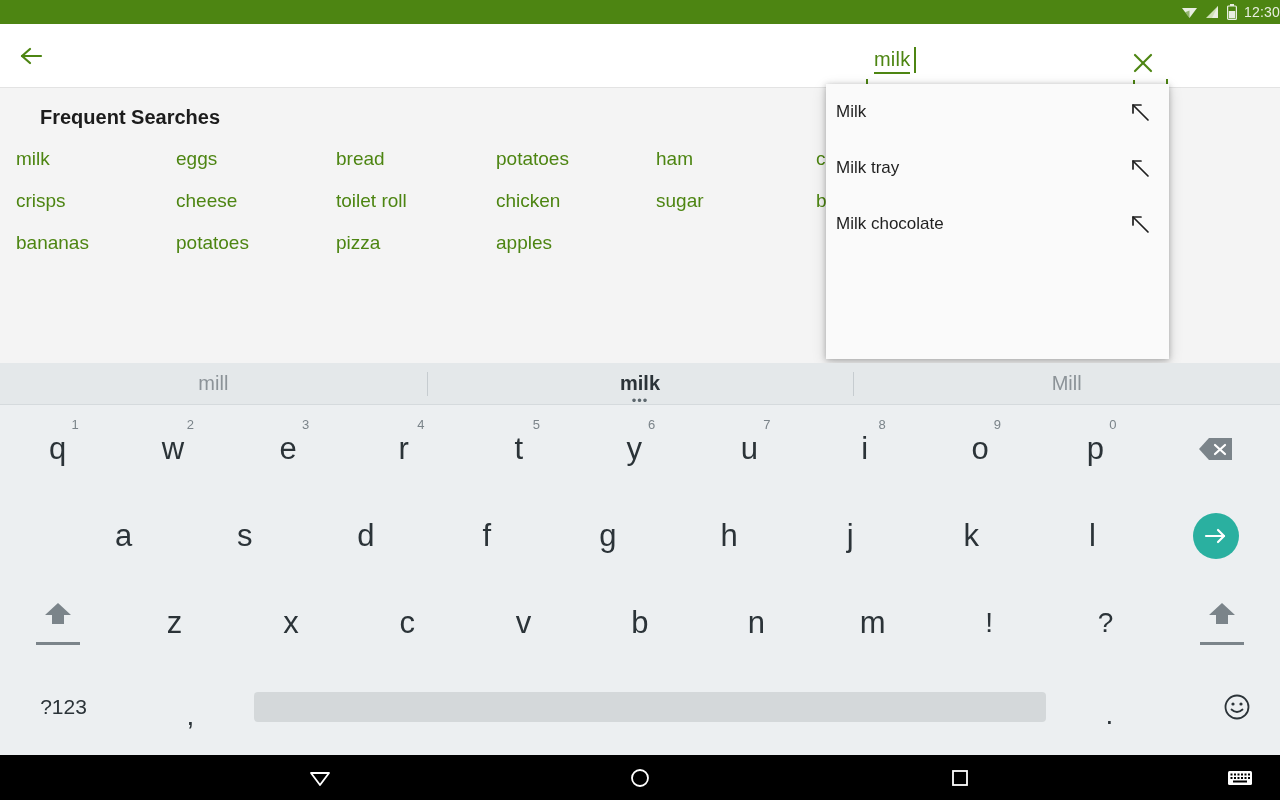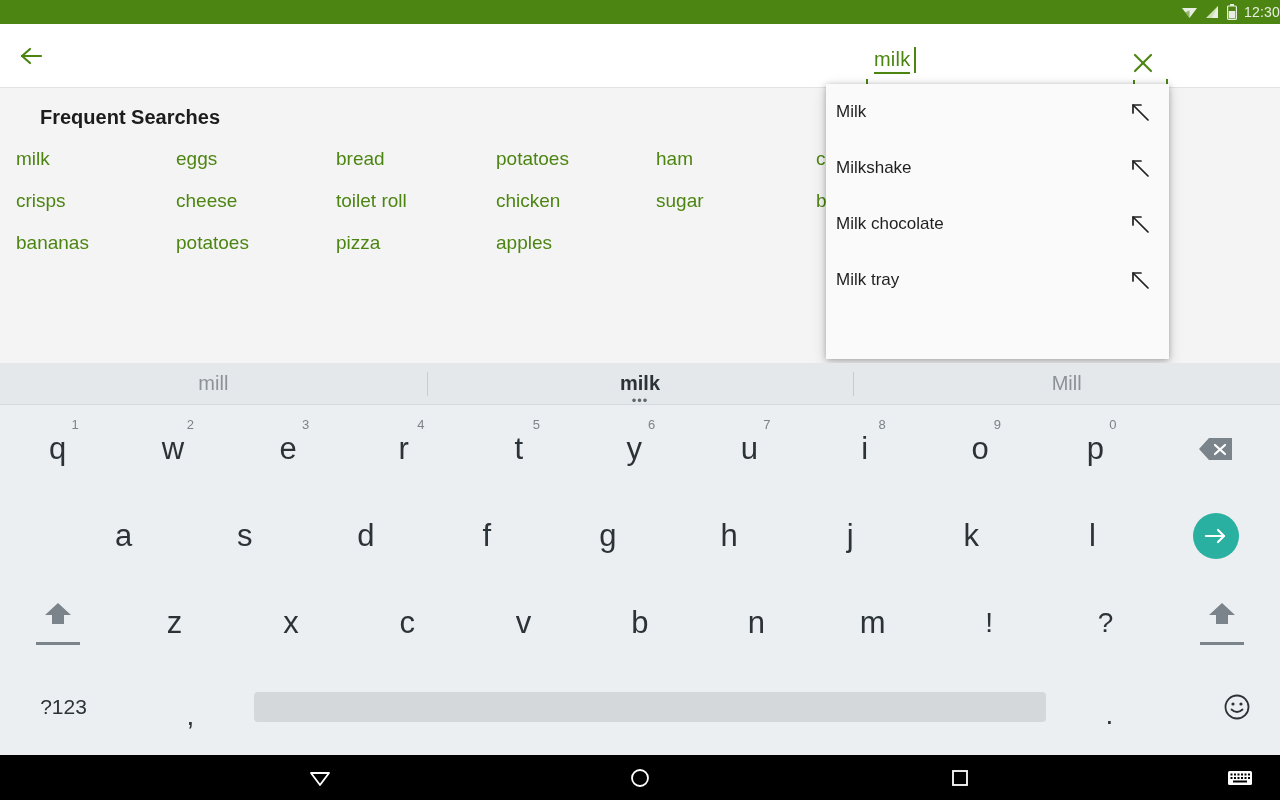--- a/index.html
+++ b/index.html
@@ -296,35 +296,28 @@
 
   <div class="suggest">
     <div class="suggest-row">
       <span class="suggest-label">Milk</span>
       <svg class="suggest-arrow" viewBox="0 0 22 22">
         <line x1="19" y1="19" x2="4" y2="4" stroke="#1f1f1f" stroke-width="1.7" stroke-linecap="round"></line>
         <path d="M4 12 L4 4 L12 4" fill="none" stroke="#1f1f1f" stroke-width="1.7" stroke-linecap="round" stroke-linejoin="round"></path>
       </svg>
     </div>
     <div class="suggest-row">
-      <span class="suggest-label">Milkshake</span>
+      <span class="suggest-label">Milk tray</span>
       <svg class="suggest-arrow" viewBox="0 0 22 22">
         <line x1="19" y1="19" x2="4" y2="4" stroke="#1f1f1f" stroke-width="1.7" stroke-linecap="round"></line>
         <path d="M4 12 L4 4 L12 4" fill="none" stroke="#1f1f1f" stroke-width="1.7" stroke-linecap="round" stroke-linejoin="round"></path>
       </svg>
     </div>
     <div class="suggest-row">
       <span class="suggest-label">Milk chocolate</span>
-      <svg class="suggest-arrow" viewBox="0 0 22 22">
-        <line x1="19" y1="19" x2="4" y2="4" stroke="#1f1f1f" stroke-width="1.7" stroke-linecap="round"></line>
-        <path d="M4 12 L4 4 L12 4" fill="none" stroke="#1f1f1f" stroke-width="1.7" stroke-linecap="round" stroke-linejoin="round"></path>
-      </svg>
-    </div>
-    <div class="suggest-row">
-      <span class="suggest-label">Milk tray</span>
       <svg class="suggest-arrow" viewBox="0 0 22 22">
         <line x1="19" y1="19" x2="4" y2="4" stroke="#1f1f1f" stroke-width="1.7" stroke-linecap="round"></line>
         <path d="M4 12 L4 4 L12 4" fill="none" stroke="#1f1f1f" stroke-width="1.7" stroke-linecap="round" stroke-linejoin="round"></path>
       </svg>
     </div>
   </div>
 
   <div class="keyboard">
 
     <div class="kb-suggest">

